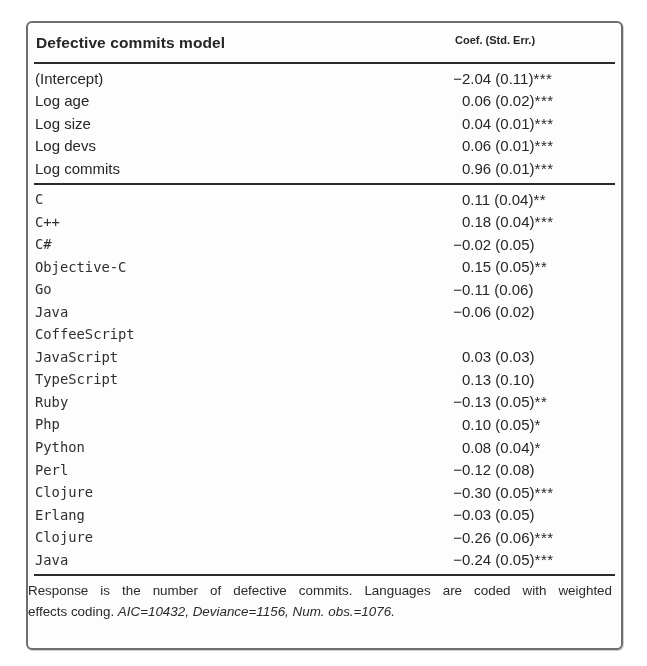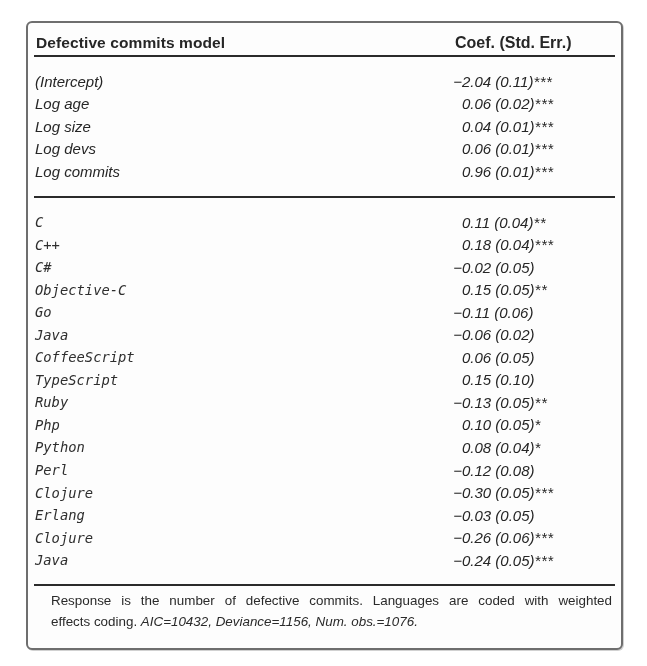--- a/index.html
+++ b/index.html
@@ -25,45 +25,44 @@
     box-sizing: border-box;
     background: #fdfdfd;
     border: 2px solid #6e6e6e;
     border-radius: 6px;
     box-shadow: 1px 1px 0 rgba(0,0,0,0.18);
     color: #262626;
   }
   .thead {
     position: relative;
     height: 27px;
-    padding-top: 5px;
+    padding-top: 12px;
   }
   .thead .title {
     position: absolute;
     left: 8px;
     top: 11px;
     font-size: 15.5px;
     font-weight: bold;
     letter-spacing: 0.1px;
   }
   .thead .coef-head {
     position: absolute;
     left: 427px;
     top: 11px;
-    font-size: 16px;
+    font-size: 11px;
     font-weight: bold;
   }
   .rule {
     height: 2px;
     background: #2b2b2b;
     margin: 0 6px;
   }
   .section {
-    padding: 13px 0;
-    font-style: italic;
+    padding: 3px 0;
   }
   .row {
     position: relative;
     height: 22.55px;
     display: flex;
     align-items: center;
   }
   .row .lbl {
     margin-left: 7px;
     font-size: 15px;
@@ -85,21 +84,21 @@
   }
   .row .sign {
     display: inline-block;
     width: 16px;
     text-align: right;
   }
   .row .stars {
     letter-spacing: 0.5px;
   }
   .footnote {
-    padding: 5px 9px 0 23px;
+    padding: 5px 9px 0 0;
     font-size: 13.4px;
     line-height: 20.5px;
     color: #2a2a2a;
   }
   .fn-justify {
     text-align: justify;
     text-align-last: justify;
   }
   .it {
     font-style: italic;
@@ -210,31 +209,34 @@
         <div class="row mono">
     <span class="lbl">Java</span>
     <span class="val">
             <span class="sign">−</span>
             <span class="num">0.06 (0.02)</span>
             <span class="stars"></span>
           </span>
   </div>
         <div class="row mono">
     <span class="lbl">CoffeeScript</span>
-    <span class="val">
-            <span class="sign"></span>
-            <span class="num">0.06 (0.05)</span>
+  </div>
+        <div class="row mono">
+    <span class="lbl">JavaScript</span>
+    <span class="val">
+            <span class="sign"></span>
+            <span class="num">0.03 (0.03)</span>
             <span class="stars"></span>
           </span>
   </div>
         <div class="row mono">
     <span class="lbl">TypeScript</span>
     <span class="val">
             <span class="sign"></span>
-            <span class="num">0.15 (0.10)</span>
+            <span class="num">0.13 (0.10)</span>
             <span class="stars"></span>
           </span>
   </div>
         <div class="row mono">
     <span class="lbl">Ruby</span>
     <span class="val">
             <span class="sign">−</span>
             <span class="num">0.13 (0.05)</span>
             <span class="stars">**</span>
           </span>

